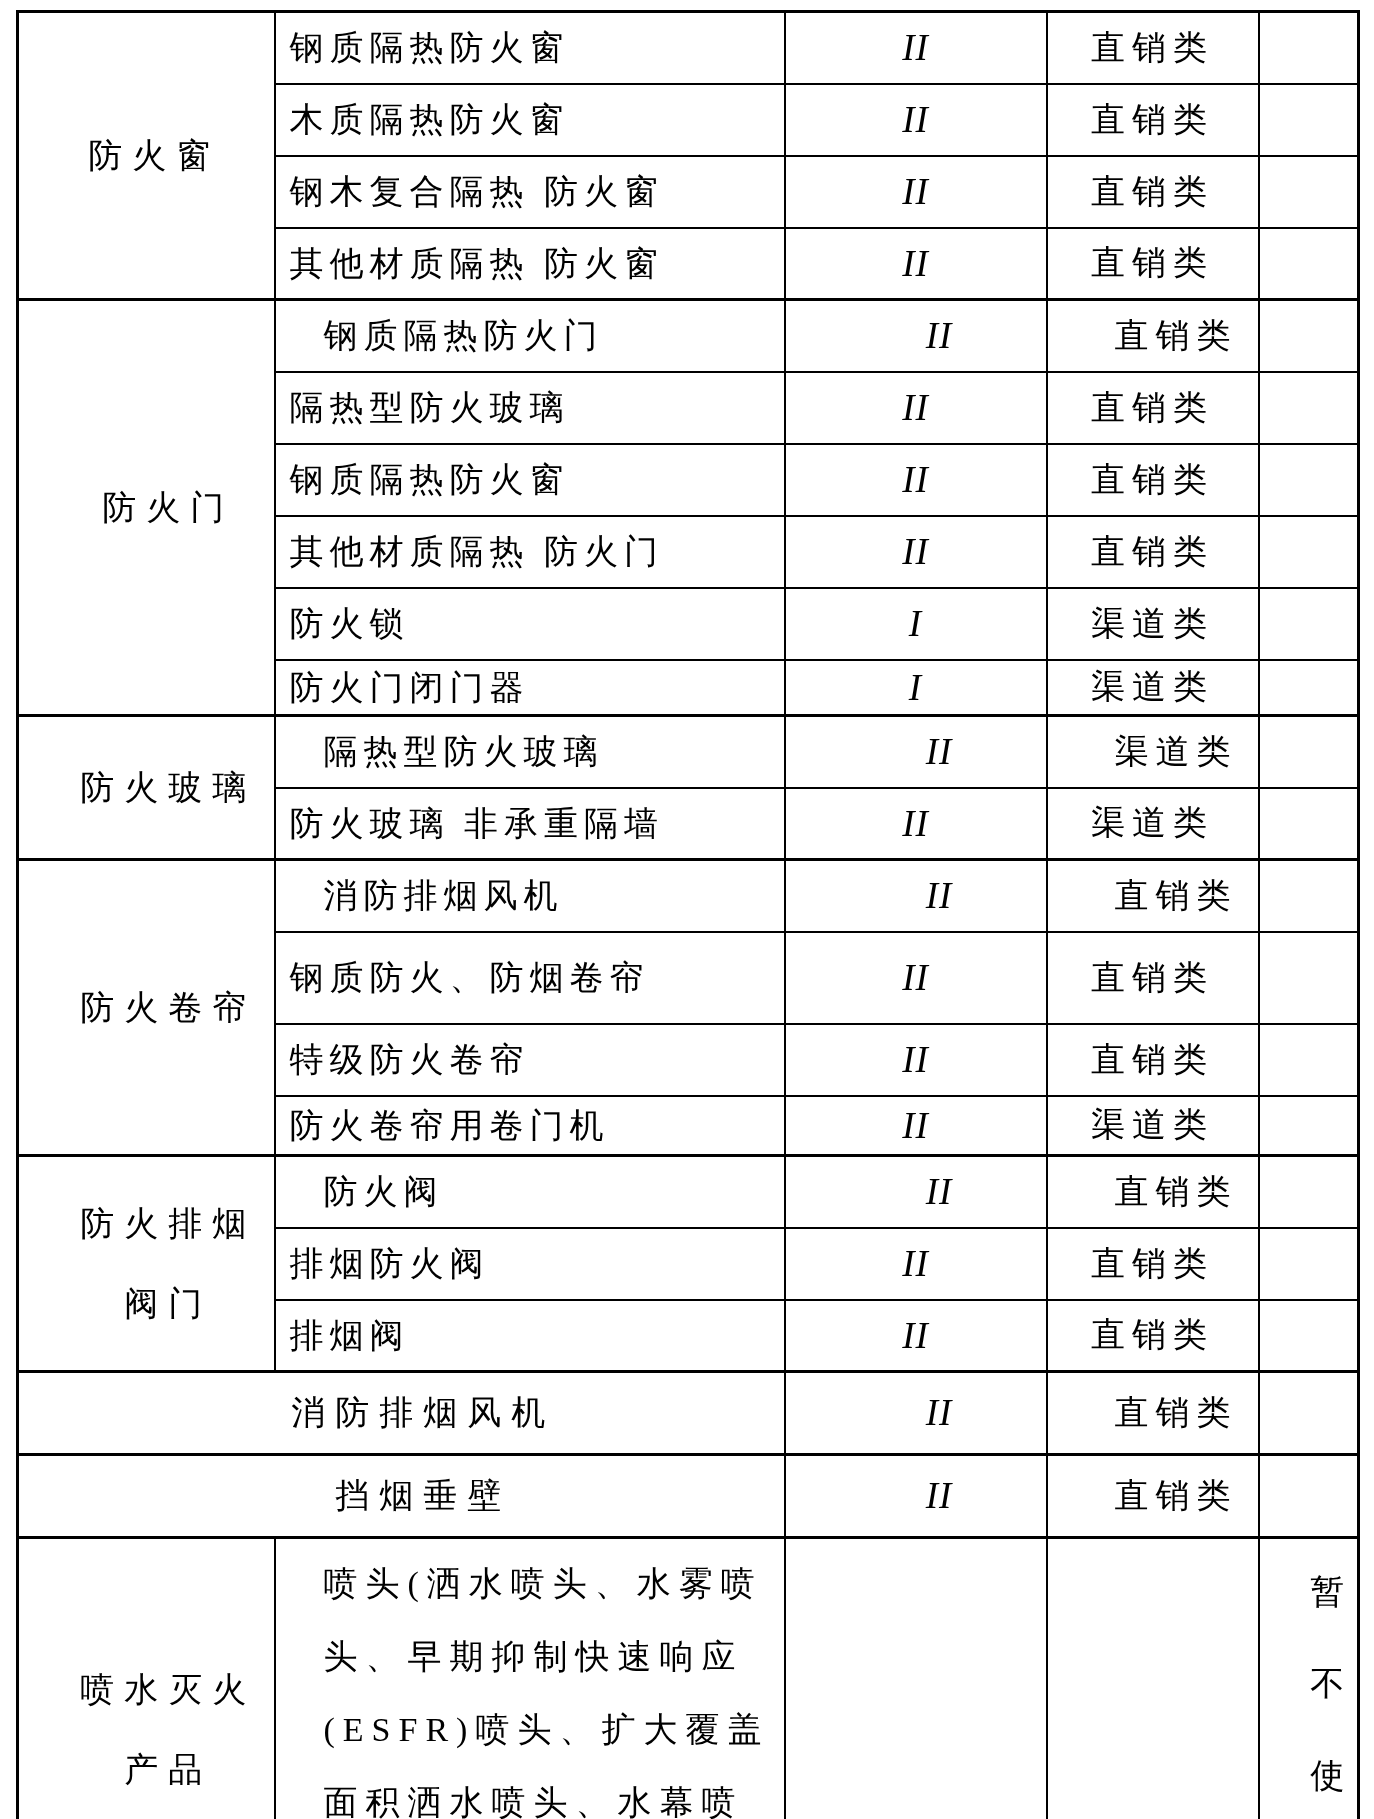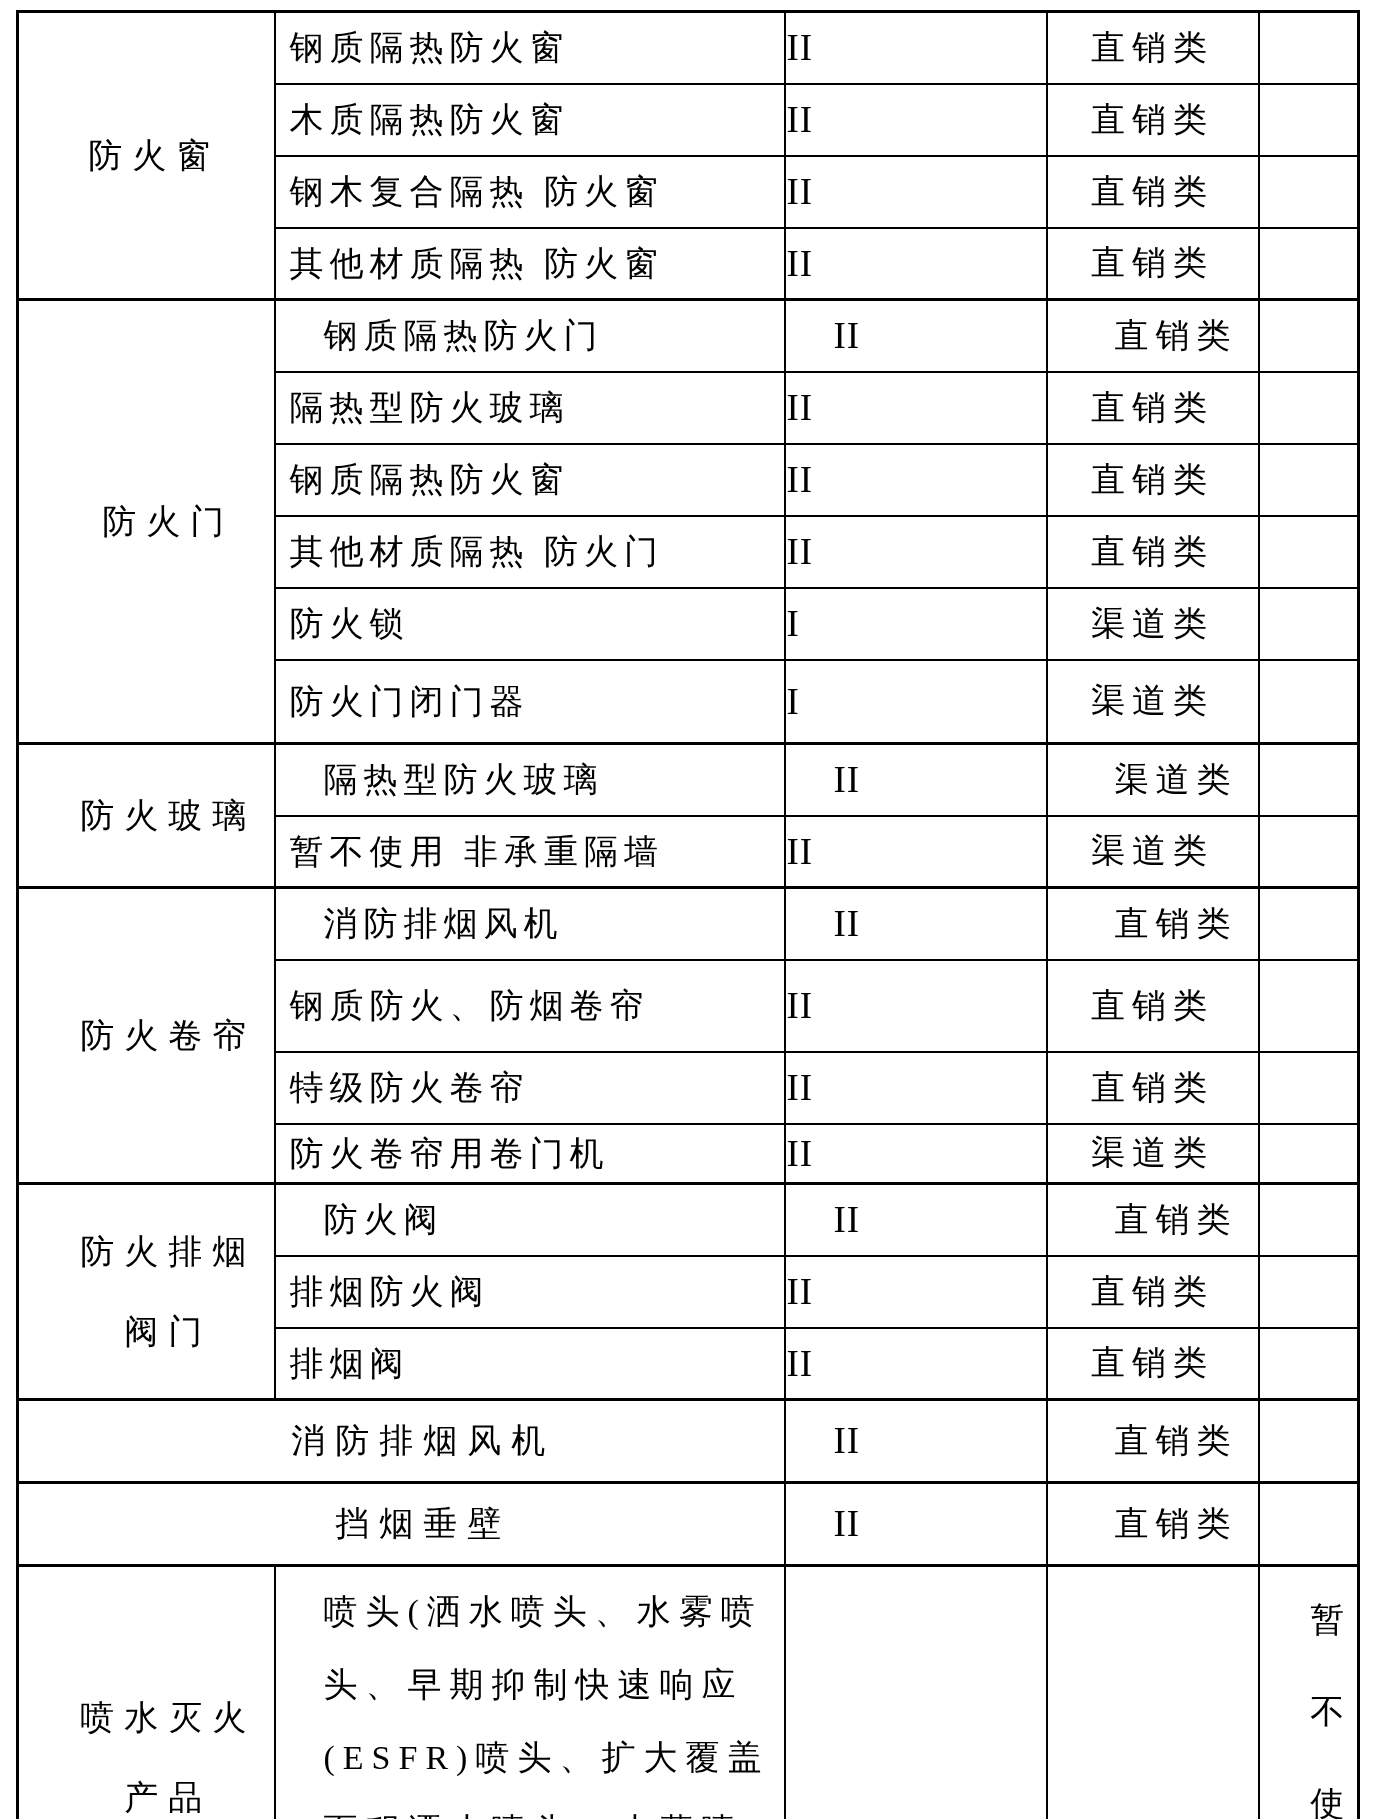--- a/index.html
+++ b/index.html
@@ -37,22 +37,24 @@
     padding:0 10px 0 14px;
     letter-spacing:6px;
     line-height:1.5;
   }
   .prod-long{
     line-height:2.15;
     letter-spacing:8px;
     padding:8px 12px 8px 14px;
   }
   .grade{
+    text-align:center;
     letter-spacing:1px;
     font-size:37px;
+    font-style:italic;
   }
   .chan{
     text-align:center;
     letter-spacing:7px;
   }
   .note{
     text-align:center;
     letter-spacing:6px;
     line-height:2.7;
     padding:0 4px;
@@ -122,36 +124,36 @@
       <td class="grade">II</td>
       <td class="chan">直销类</td>
       <td class="note"></td>
     </tr>
     <tr style="height:72px">
       <td class="prod">防火锁</td>
       <td class="grade">I</td>
       <td class="chan">渠道类</td>
       <td class="note"></td>
     </tr>
-    <tr style="height:84px">
+    <tr style="height:56px">
       <td class="prod">防火门闭门器</td>
       <td class="grade">I</td>
       <td class="chan">渠道类</td>
       <td class="note"></td>
     </tr>
 
     <tr class="sec" style="height:72px">
       <td class="cat" rowspan="2">防火玻璃</td>
       <td class="prod">隔热型防火玻璃</td>
       <td class="grade">II</td>
       <td class="chan">渠道类</td>
       <td class="note"></td>
     </tr>
     <tr style="height:72px">
-      <td class="prod">暂不使用 非承重隔墙</td>
+      <td class="prod">防火玻璃 非承重隔墙</td>
       <td class="grade">II</td>
       <td class="chan">渠道类</td>
       <td class="note"></td>
     </tr>
 
     <tr class="sec" style="height:72px">
       <td class="cat" rowspan="4">防火卷帘</td>
       <td class="prod">消防排烟风机</td>
       <td class="grade">II</td>
       <td class="chan">直销类</td>

